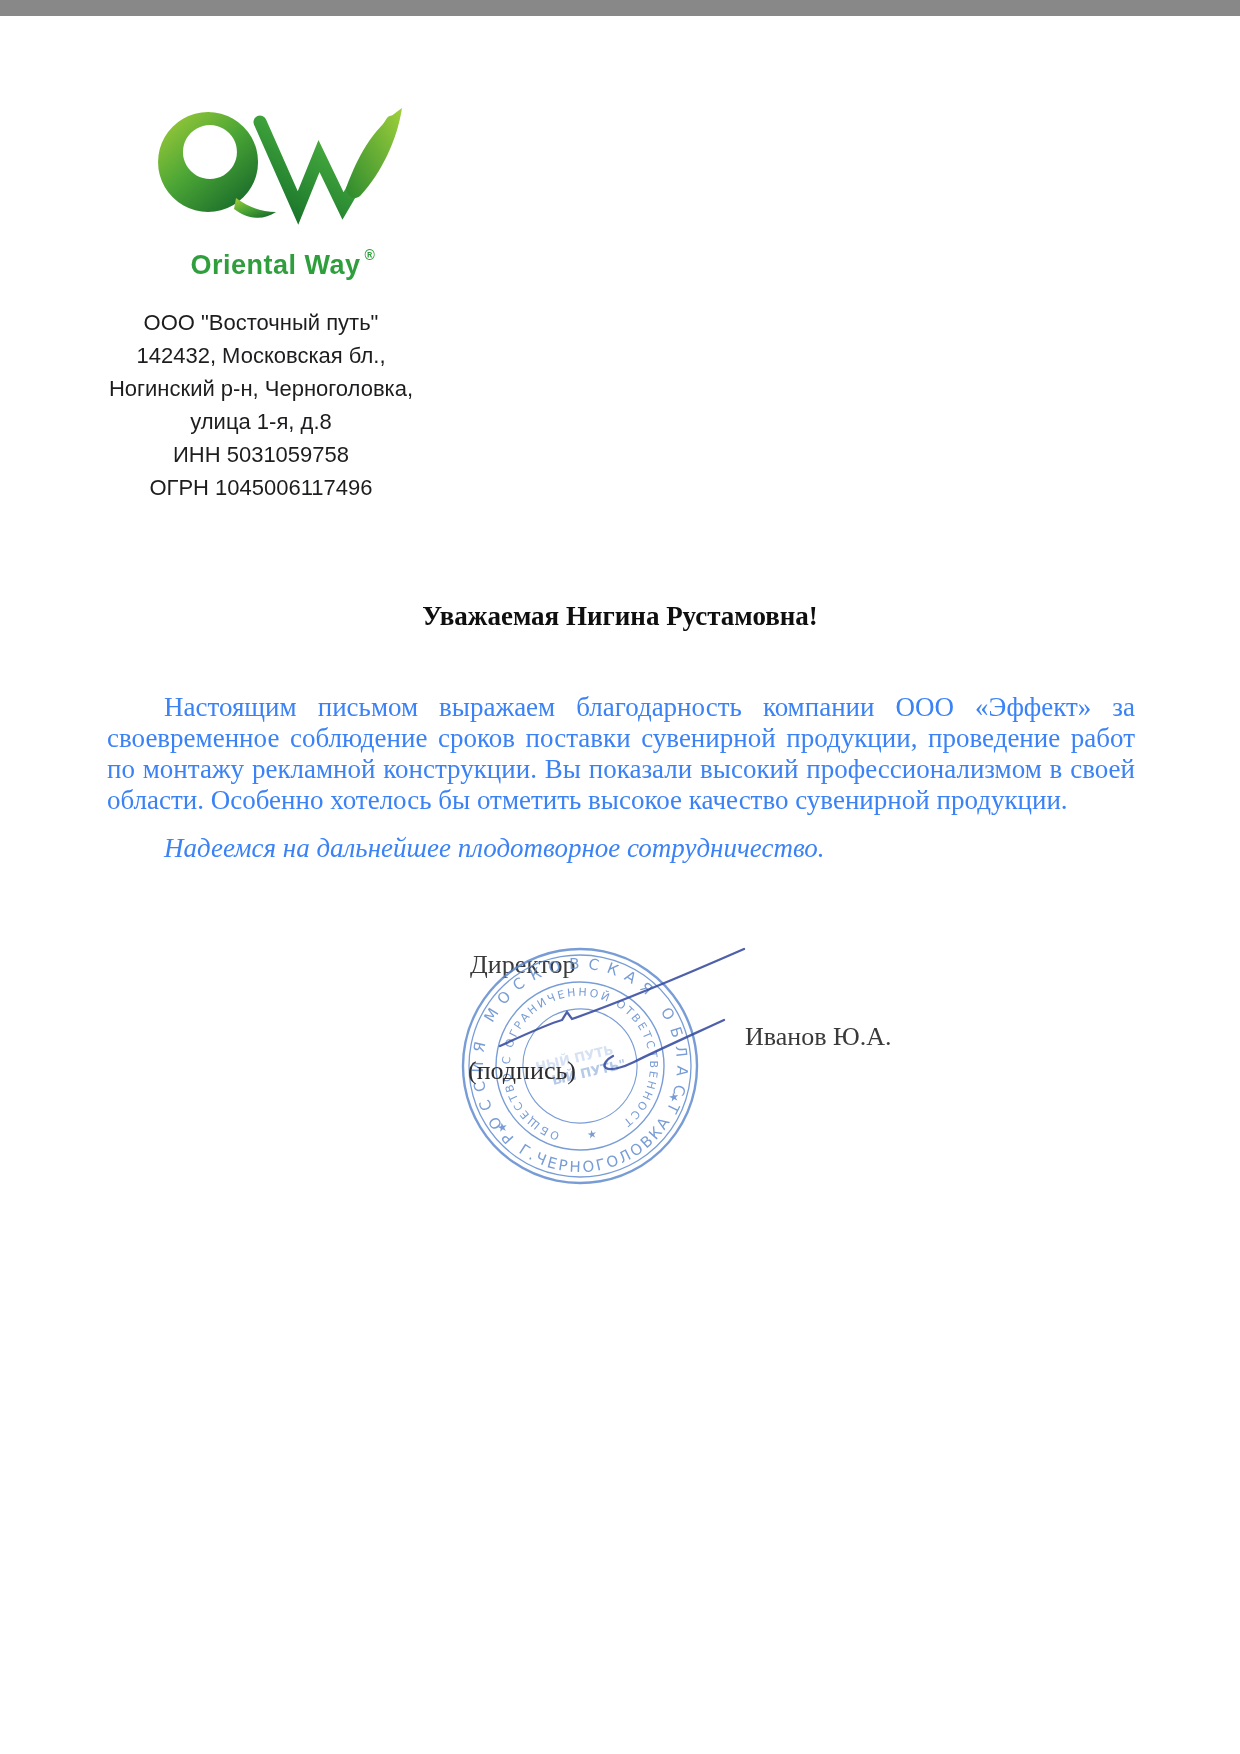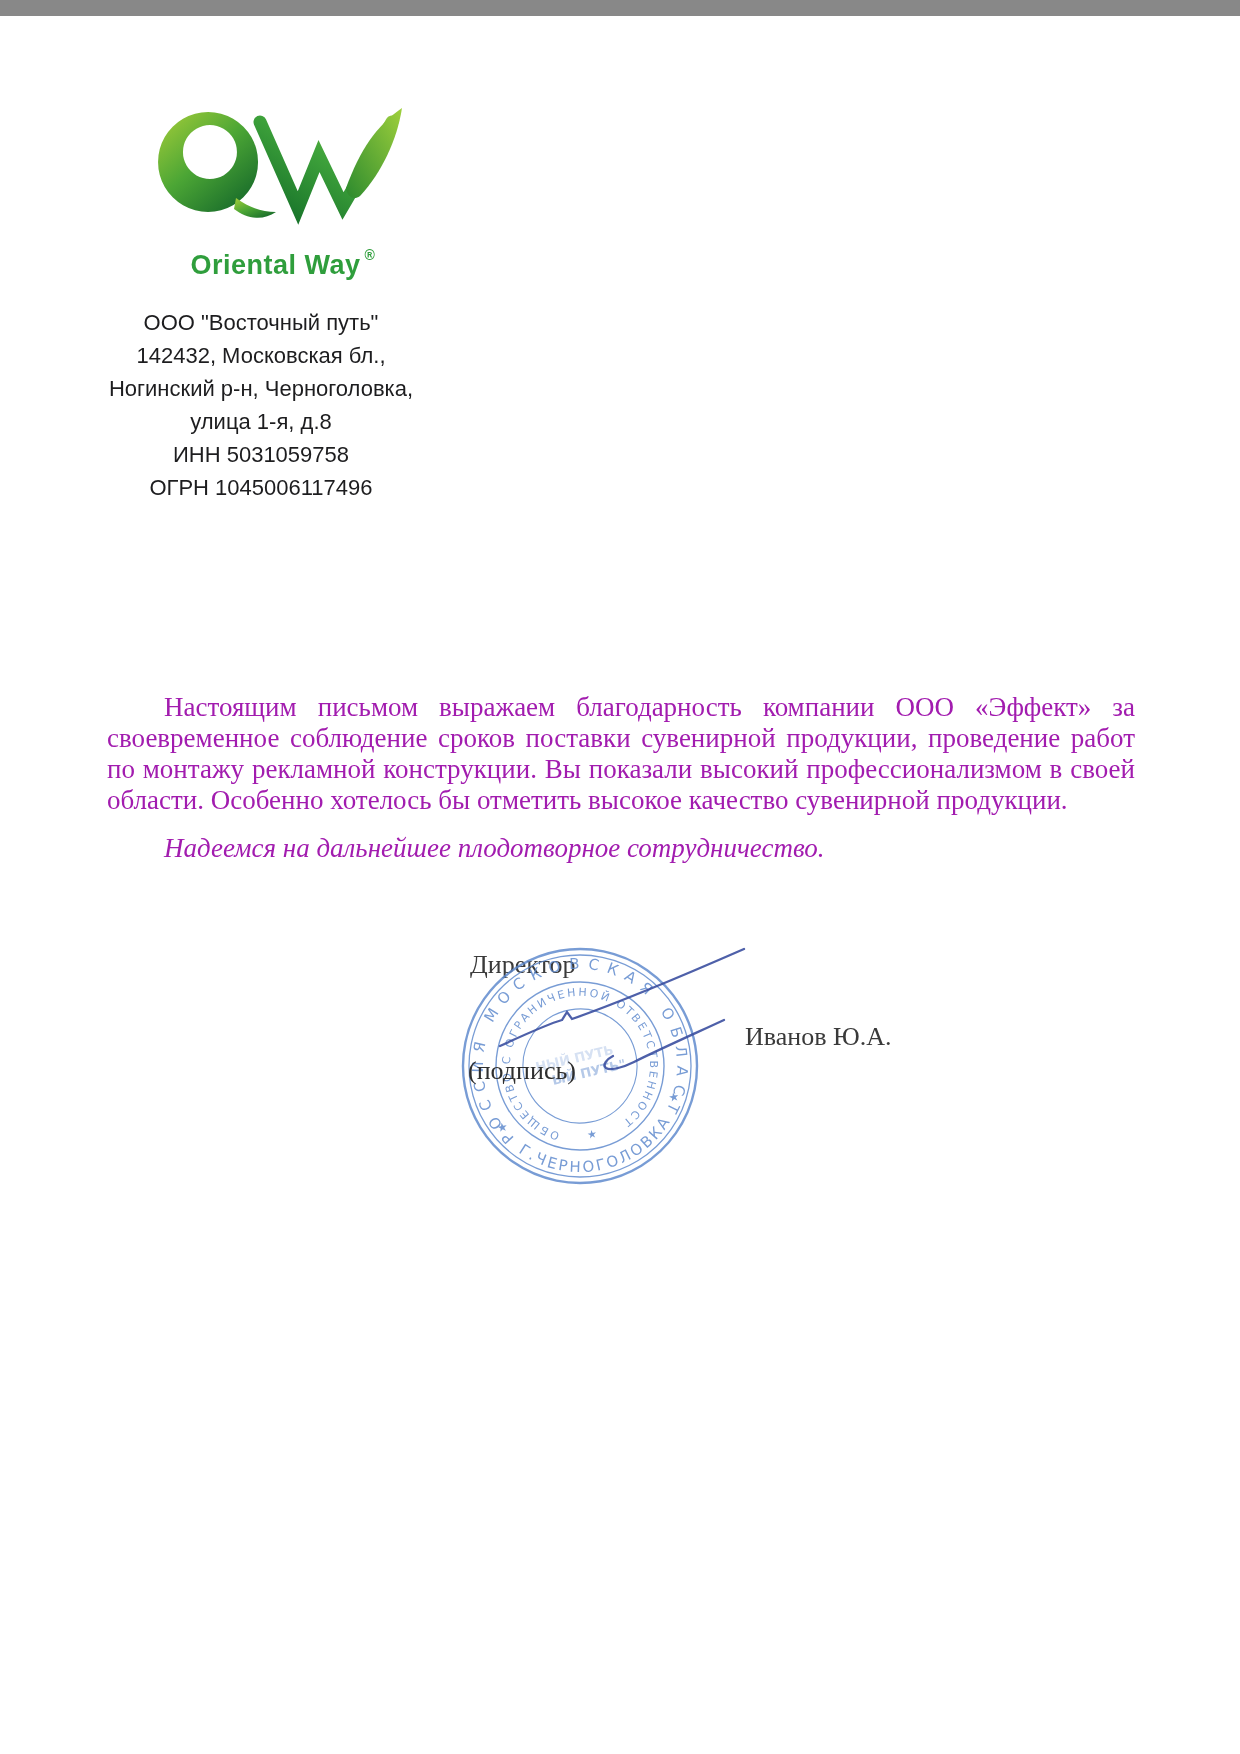--- a/index.html
+++ b/index.html
@@ -14,21 +14,21 @@
   .brand{left:150px;top:234px;width:262px;text-align:center;
     font-family:"Liberation Sans", sans-serif;font-weight:bold;
     font-size:27px;color:#2f9e3c;letter-spacing:.5px;white-space:nowrap;}
   .brand sup{font-size:14px;font-weight:bold;position:relative;top:-4px;left:4px;}
   
   .address{left:96px;top:290px;width:330px;text-align:center;
     font-family:"Liberation Sans", sans-serif;font-size:22px;line-height:33px;color:#1d1d1f;}
   
   .greeting{left:8px;top:585px;width:1224px;text-align:center;
     font-weight:bold;font-size:27px;color:#0f0f0f;}
-  .para{left:107px;width:1028px;font-size:27px;line-height:31px;color:#a21caf;
+  .para{left:107px;width:1028px;font-size:27px;line-height:31px;color:#3b82f6;
     text-indent:57px;}
   .para1{top:676px;text-align:justify;}
   .para2{top:817px;font-style:italic;}
   
   .sig-label{color:#3a3a3a;font-size:26px;white-space:nowrap;}
   .sig-title{left:470px;top:934px;}
   .sig-caption{left:468px;top:1040px;color:#2e2e2e;z-index:5;}
   .sig-name{left:745px;top:1006px;z-index:5;}
   .seal{left:452px;top:922px;z-index:1;}
   .ink{left:488px;top:922px;z-index:4;}
@@ -71,20 +71,21 @@
 
   <div class="abs address">
     <div>ООО "Восточный путь"</div>
     <div>142432, Московская бл.,</div>
     <div>Ногинский р-н, Черноголовка,</div>
     <div>улица 1-я, д.8</div>
     <div>ИНН 5031059758</div>
     <div>ОГРН 1045006117496</div>
   </div>
 
+  <div class="abs greeting">Уважаемая Нигина Рустамовна!</div>
   <div class="abs para para1">Настоящим письмом выражаем благодарность компании ООО «Эффект» за своевременное соблюдение сроков поставки сувенирной продукции, проведение работ по монтажу рекламной конструкции. Вы показали высокий профессионализмом в своей области. Особенно хотелось бы отметить высокое качество сувенирной продукции.</div>
   <div class="abs para para2">Надеемся на дальнейшее плодотворное сотрудничество.</div>
 
   <svg class="abs seal" width="256" height="256" viewBox="0 0 256 256" aria-hidden="true">
     <g transform="rotate(-10 128 128)" opacity="0.82">
       <g fill="none" stroke="#5b87cc">
         <circle cx="128" cy="128" r="117" stroke-width="2.4"></circle>
         <circle cx="128" cy="128" r="111" stroke-width="1.3"></circle>
         <circle cx="128" cy="128" r="84" stroke-width="1.4"></circle>
         <circle cx="128" cy="128" r="57" stroke-width="1.1"></circle>

